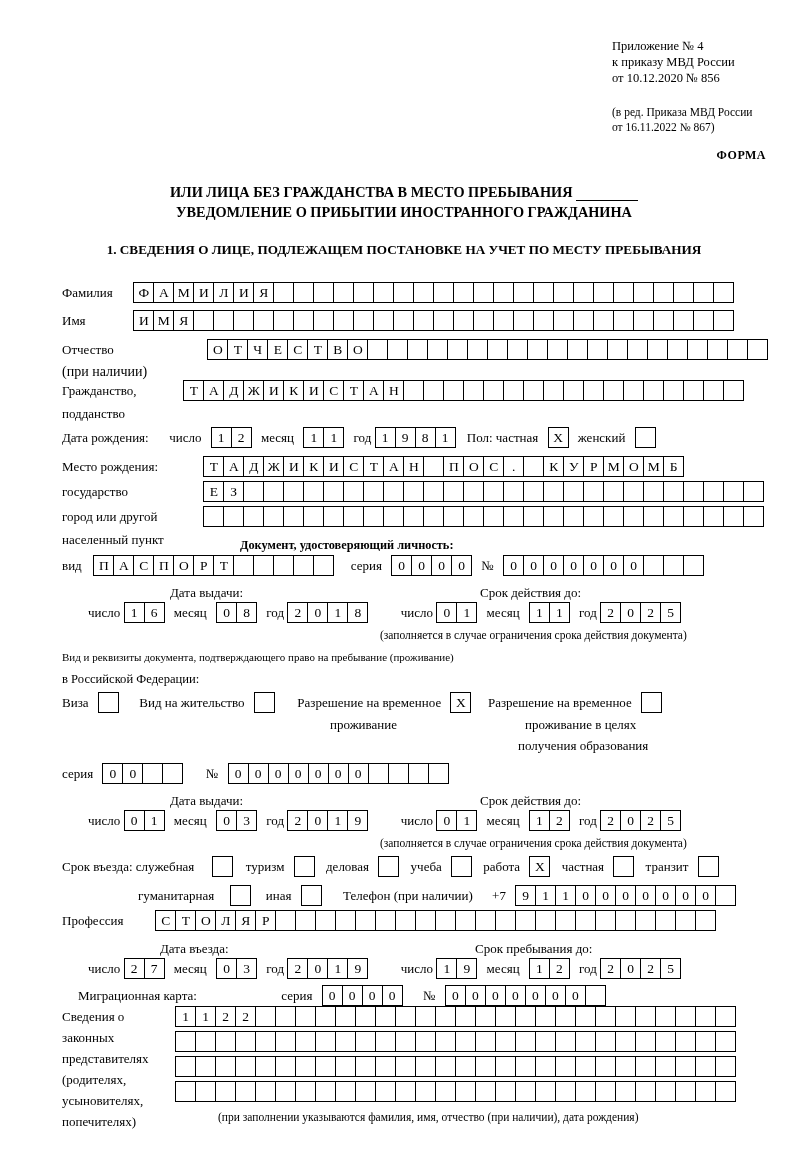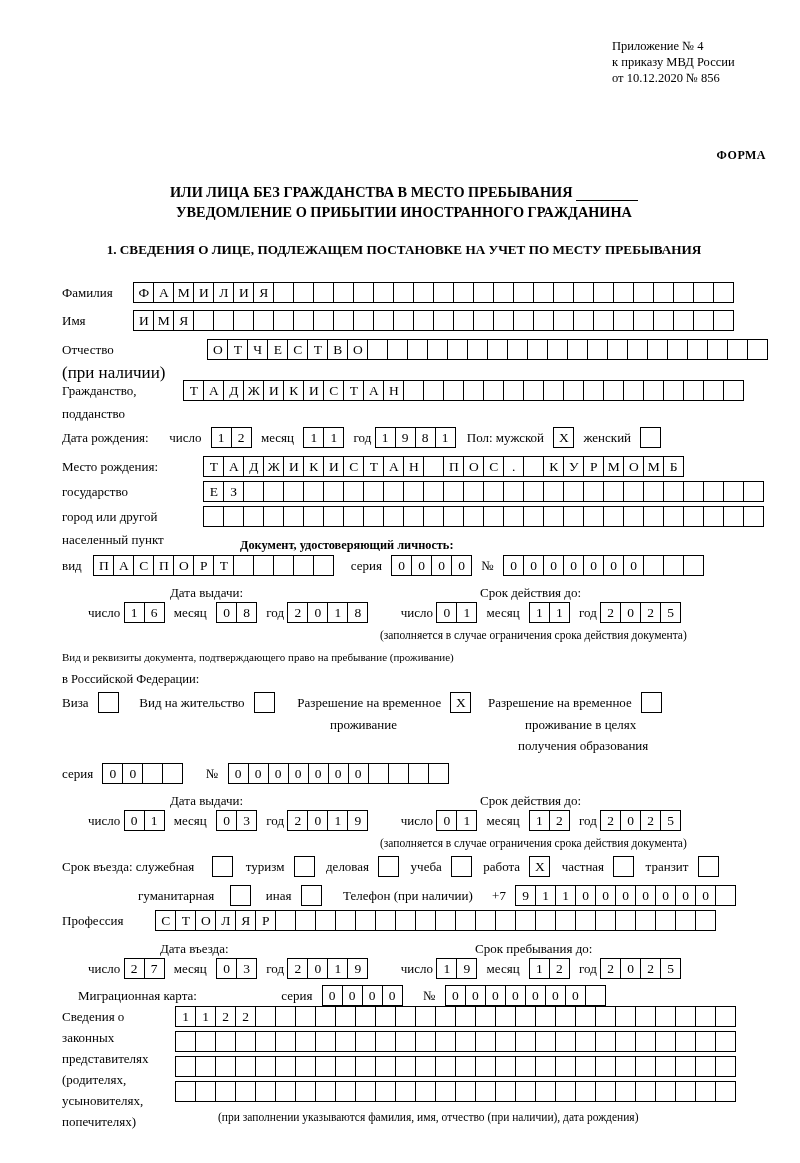--- a/index.html
+++ b/index.html
@@ -57,21 +57,21 @@
     text-align:center;
     font-weight:bold;
     font-size:13.2px;
   }
   .row{
     position:absolute;
     font-size:13px;
     white-space:nowrap;
   }
   .lbl{font-size:13px;}
-  .small{font-size:17px;}
+  .small{font-size:14px;}
   .bold{font-weight:bold;}
   .cells{display:inline-block;vertical-align:middle;font-size:0;}
   .c{
     display:inline-block;
     width:21px;height:21px;
     border:1px solid #000;
     margin-left:-1px;
     box-sizing:border-box;
     font-size:13.5px;
     line-height:19px;
@@ -101,20 +101,24 @@
 </head>
 <body>
 
 <div class="page">
 
   <div class="hdr">
     <div>Приложение № 4</div>
     <div>к приказу МВД России</div>
     <div>от 10.12.2020 № 856</div>
   </div>
+  <div class="hdr2">
+    <div>(в ред. Приказа МВД России</div>
+    <div>от 16.11.2022 № 867)</div>
+  </div>
   <div class="forma">ФОРМА</div>
 
   <div class="title">
     <div>
       <span>ИЛИ ЛИЦА БЕЗ ГРАЖДАНСТВА В МЕСТО ПРЕБЫВАНИЯ</span>
       <span class="ul"></span>
     </div>
     <div>УВЕДОМЛЕНИЕ О ПРИБЫТИИ ИНОСТРАННОГО ГРАЖДАНИНА</div>
   </div>
 
@@ -148,21 +152,21 @@
 
   <div class="row" style="left:62px;top:427px;">
     <span class="txt lbl">Дата рождения:</span>
     <span class="gap" style="width:14px;"></span>
     <span class="txt lbl">число</span>
     <span class="gap"></span><span class="cells" id="b-day"><span class="c">1</span><span class="c">2</span></span>
     <span class="gap"></span><span class="txt lbl">месяц</span>
     <span class="gap"></span><span class="cells" id="b-month"><span class="c">1</span><span class="c">1</span></span>
     <span class="gap"></span><span class="txt lbl">год</span>
     <span class="cells" id="b-year"><span class="c">1</span><span class="c">9</span><span class="c">8</span><span class="c">1</span></span>
-    <span class="gap" style="width:8px;"></span><span class="txt lbl">Пол: мужской</span>
+    <span class="gap" style="width:8px;"></span><span class="txt lbl">Пол: частная</span>
     <span class="gap"></span><span class="cg">Х</span>
     <span class="gap"></span><span class="txt lbl">женский</span>
     <span class="gap"></span><span class="cg"></span>
   </div>
 
   <div class="row" style="left:62px;top:456px;">
     <span class="txt lbl" style="display:inline-block;width:138px;">Место рождения:</span>
     <span class="cells" id="bp-1"><span class="c">Т</span><span class="c">А</span><span class="c">Д</span><span class="c">Ж</span><span class="c">И</span><span class="c">К</span><span class="c">И</span><span class="c">С</span><span class="c">Т</span><span class="c">А</span><span class="c">Н</span><span class="c"></span><span class="c">П</span><span class="c">О</span><span class="c">С</span><span class="c">.</span><span class="c"></span><span class="c">К</span><span class="c">У</span><span class="c">Р</span><span class="c">М</span><span class="c">О</span><span class="c">М</span><span class="c">Б</span></span>
   </div>
   <div class="row" style="left:62px;top:481px;">

